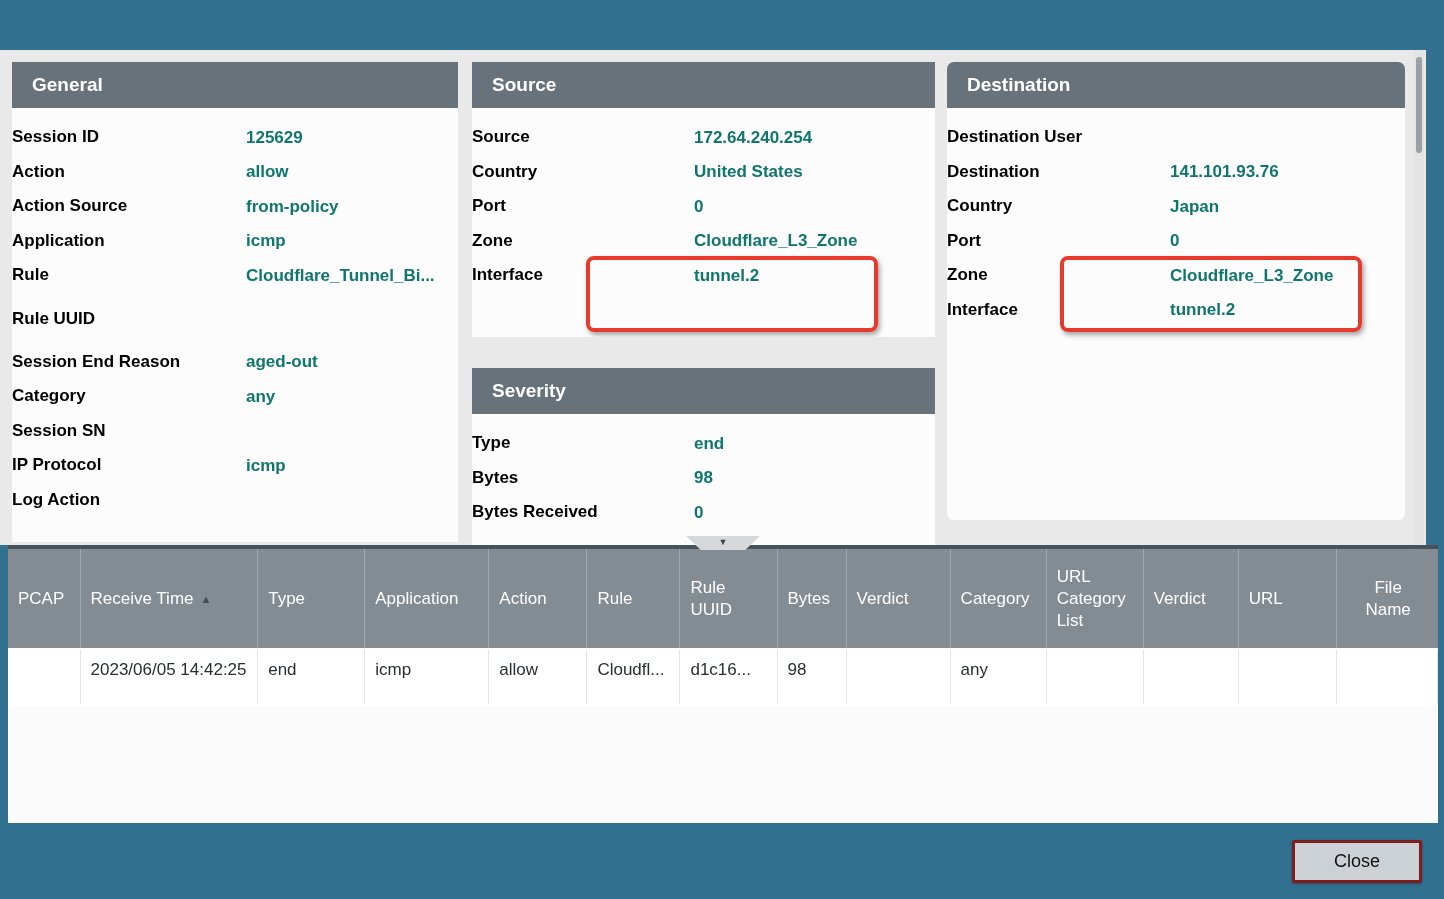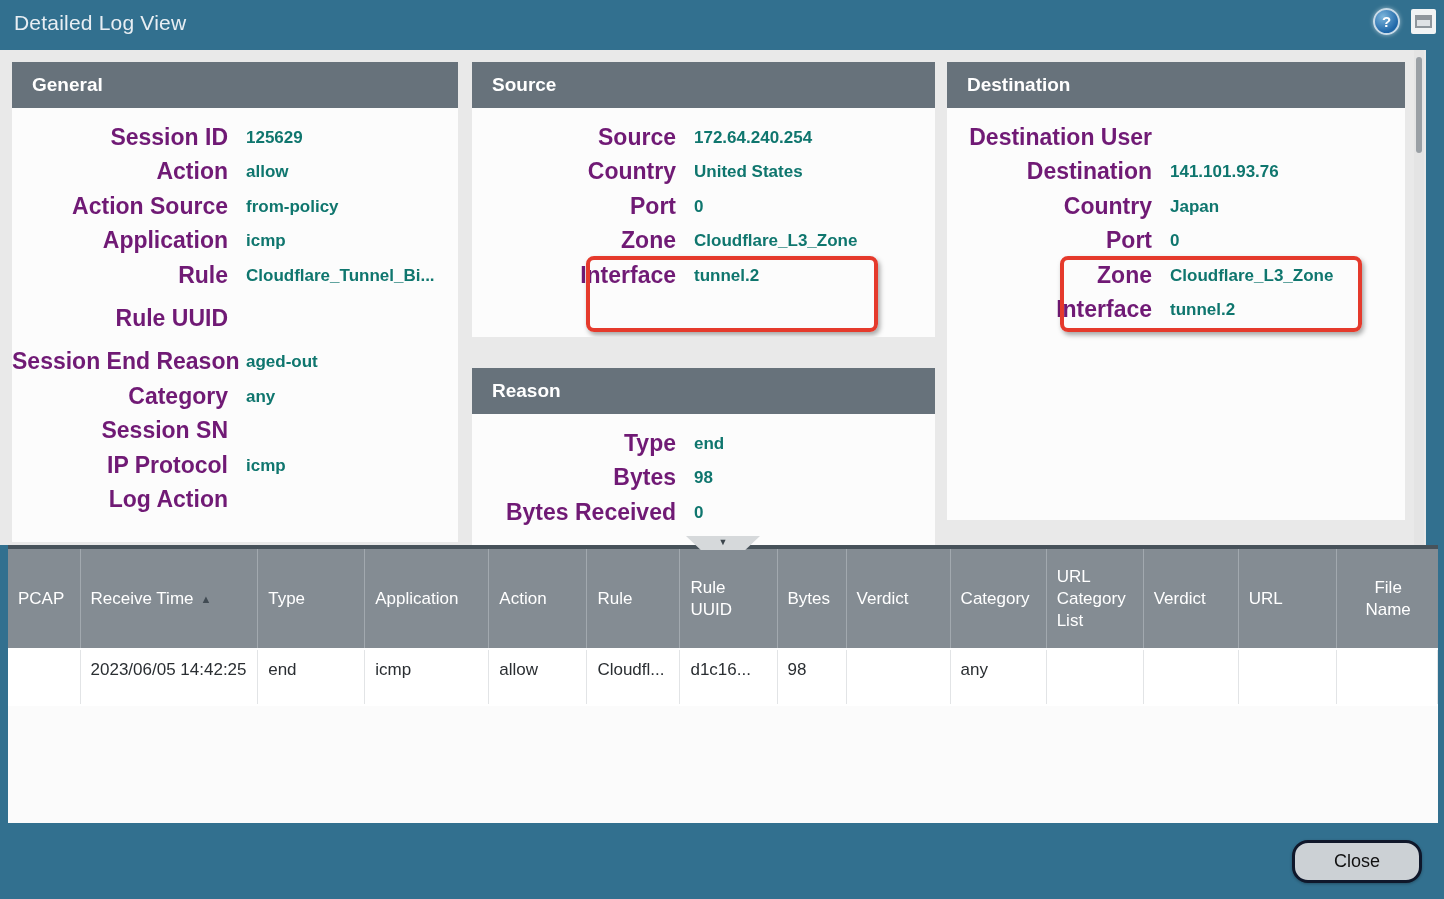--- a/index.html
+++ b/index.html
@@ -17,21 +17,21 @@
   .win-icon { position:absolute; left:1411px; top:9px; width:25px; height:25px; background:#f1f3f4; border-radius:2px; cursor:pointer; }
   .win-icon .inner { position:absolute; left:4px; right:4px; top:6px; bottom:6px; border:2px solid #8f969c; border-top:5px solid #8f969c; background:#dfe2e5; }
 
   
   .content-area { position:absolute; left:0; top:50px; width:1426px; height:495px; background:#e9e9e9; overflow:hidden;font-weight:bold; }
   .panel { position:absolute; background:#fcfcfc; overflow:hidden; }
   .panel-header { height:46px; background:#67727b; color:#fff; font-size:19px; line-height:46px; padding-left:20px; }
   .panel-body { padding-top:12px; }
   .frow { display:flex; height:34.5px; align-items:center; }
   .frow.tall { height:52px; }
-  .flabel { color:#701a75; font-size:23px; text-align:right; flex:0 0 auto; white-space:nowrap; }
+  .flabel { color:#000000; font-size:17px; text-align:left; flex:0 0 auto; white-space:nowrap; }
   .fvalue { color:#0f766e; font-size:17px; padding-left:18px; white-space:nowrap; line-height:21px; }
   .fvalue.wrap { white-space:normal; word-break:break-word; width:205px; }
   .g .flabel { width:216px; }
   .sd .flabel { width:204px; }
   .d .flabel { width:205px; }
 
   .hl-box { position:absolute; border:4px solid #e53a2c; border-radius:8px;
             box-shadow:2px 3px 5px rgba(0,0,0,.35); pointer-events:none; }
 
   .vscroll-track { position:absolute; right:2px; top:0; width:10px; height:100%; background:#e4e4e4; }
@@ -50,35 +50,28 @@
   table.log th:last-child { border-right:none;text-align:center; }
   table.log td { background:#fff; color:#2a2e32; font-size:17px; line-height:22px; height:56px; padding:9px 8px 0 10px;
     border-right:1px solid #e2e4e6; border-bottom:1px solid #e2e4e6; vertical-align:top; overflow:hidden; white-space:normal; }
   table.log tr { border-bottom:2px solid #fff; }
   .sort-icon { display:inline-block; margin-left:7px; font-size:11px; color:#414b53; vertical-align:1px; }
   .th-narrow { display:inline-block; max-width:56px; }
   .th-narrow3 { display:inline-block; max-width:72px; }
 
   
   .close-btn { position:absolute; left:1292px; top:840px; width:130px; height:43px; background:#ccd1d5;
-    border:3px solid #0f172a; border-radius:16px; font-family:"Liberation Sans",sans-serif; font-size:18px; color:#111;
+    border:3px solid #7f1d1d; border-radius:2px; font-family:"Liberation Sans",sans-serif; font-size:18px; color:#111;
     box-shadow:0 1px 3px rgba(0,0,0,.3); cursor:pointer; }
 </style>
 </head>
 <body>
 
 <div class="screen">
 
-  <div class="titlebar">
-    <div class="page-title">Detailed Log View</div>
-    <div class="help-icon">?</div>
-    <div class="win-icon">
-        <div class="inner"></div>
-      </div>
-  </div>
 
   <div class="content-area">
 
     <div class="panel g" style="left:12px; top:12px; width:446px; height:480px;">
       <div class="panel-header">General</div>
       <div class="panel-body">
         <div class="frow">
             <span class="flabel">Session ID</span>
             <span class="fvalue">125629</span>
           </div>
@@ -145,38 +138,38 @@
           </div>
         <div class="frow">
             <span class="flabel">Interface</span>
             <span class="fvalue">tunnel.2</span>
           </div>
       </div>
       <div class="hl-box" style="left:114px; top:194px; width:292px; height:76px;"></div>
     </div>
 
     <div class="panel sd" style="left:472px; top:318px; width:463px; height:177px;">
-      <div class="panel-header">Reason</div>
+      <div class="panel-header">Severity</div>
       <div class="panel-body">
         <div class="frow">
             <span class="flabel">Type</span>
             <span class="fvalue">end</span>
           </div>
         <div class="frow">
             <span class="flabel">Bytes</span>
             <span class="fvalue">98</span>
           </div>
         <div class="frow">
             <span class="flabel">Bytes Received</span>
             <span class="fvalue">0</span>
           </div>
       </div>
     </div>
 
-    <div class="panel d" style="left:947px; top:12px; width:458px; height:458px;">
+    <div class="panel d" style="left:947px; top:12px; width:458px; height:458px;border-radius:7px;">
       <div class="panel-header">Destination</div>
       <div class="panel-body">
         <div class="frow">
             <span class="flabel">Destination User</span>
             <span class="fvalue"></span>
           </div>
         <div class="frow">
             <span class="flabel">Destination</span>
             <span class="fvalue">141.101.93.76</span>
           </div>

